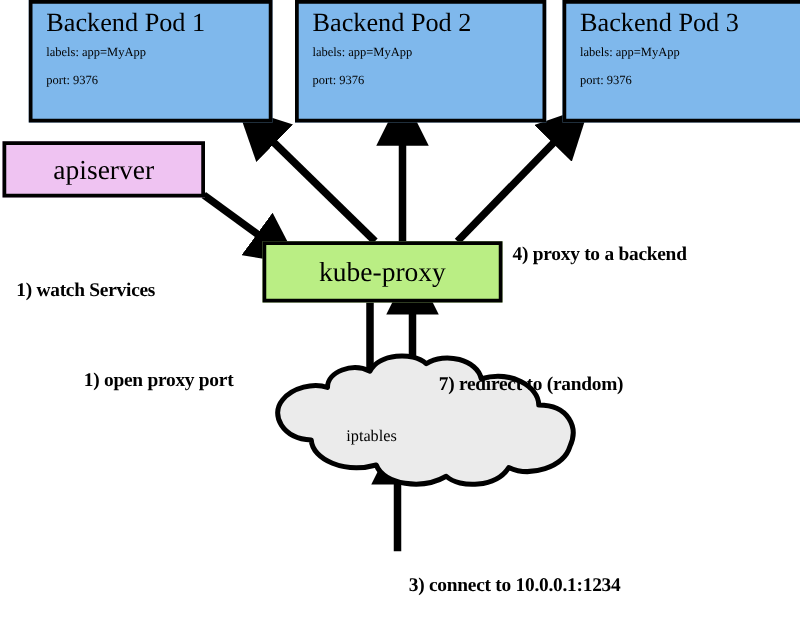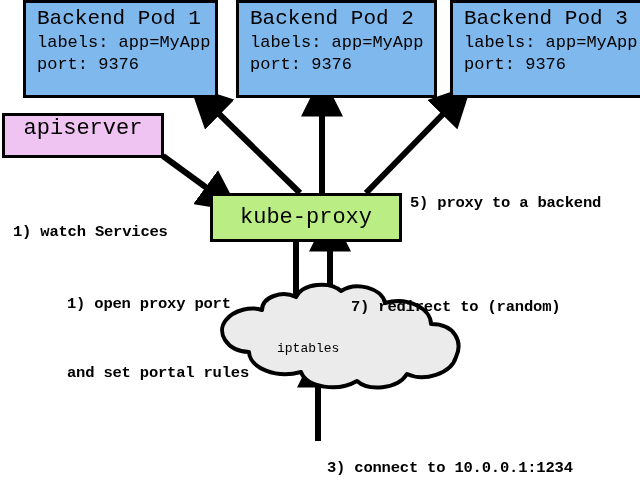--- a/index.html
+++ b/index.html
@@ -6,21 +6,21 @@
     margin: 0;
     padding: 0;
     background: #ffffff;
   }
   #canvas {
     position: relative;
     width: 640px;
     height: 494px;
     background: #ffffff;
     overflow: hidden;
-    font-family: Liberation Mono, monospace;
+    font-family: Liberation Serif, serif;
   }
   svg.layer {
     position: absolute;
     left: 0;
     top: 0;
     width: 640px;
     height: 494px;
   }
   .node {
     position: absolute;
@@ -33,28 +33,29 @@
     padding: 2px 0 0 11px;
   }
   .pod-title {
     font-size: 21px;
     line-height: 27px;
     color: #000;
     letter-spacing: 0px;
     white-space: nowrap;
   }
   .pod-line {
-    font-size: 17px;
+    font-size: 10px;
     line-height: 22px;
     color: #000;
     white-space: nowrap;
   }
   .apiserver {
     background: #EFC3F2;
     display: flex;
+    align-items: center;
     justify-content: center;
   }
   .apiserver-label {
     font-size: 22px;
     color: #000;
     white-space: nowrap;
   }
   .kubeproxy {
     background: #BAEE84;
     display: flex;
@@ -165,28 +166,27 @@
 
   <div class="cloud-label" style="left:277px; top:341px;">iptables</div>
 
 
   <div class="annot" style="left:13px; top:175px;">
     <div>1) watch Services</div>
   </div>
 
   <div class="annot" style="left:67px; top:247px;">
     <div>1) open proxy port</div>
-    <div>and set portal rules</div>
   </div>
 
   <div class="annot" style="left:327px; top:411px;">
     <div>3) connect to 10.0.0.1:1234</div>
   </div>
 
   <div class="annot" style="left:351px; top:250px;">
     <div>7) redirect to (random)</div>
   </div>
 
   <div class="annot" style="left:410px; top:146px;">
-    <div>5) proxy to a backend</div>
+    <div>4) proxy to a backend</div>
   </div>
 
 </div>
 
 </body></html>

